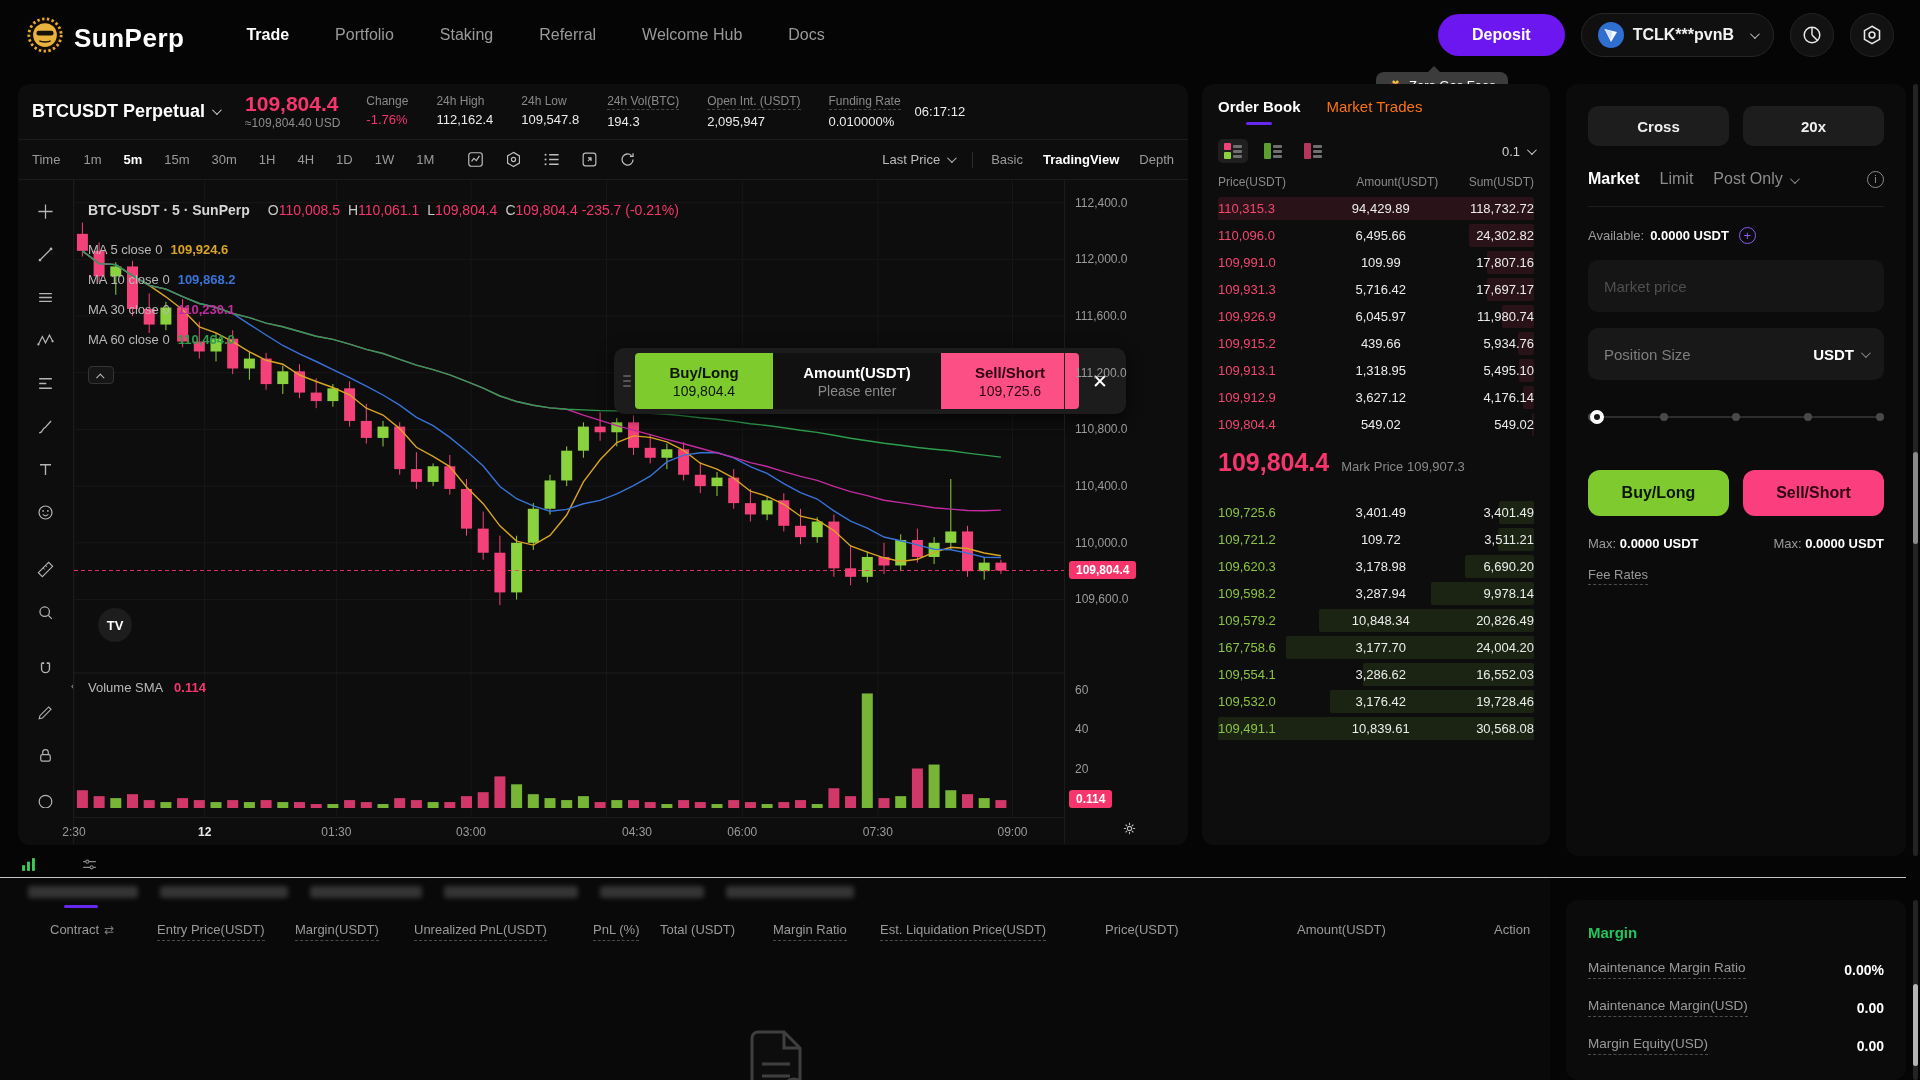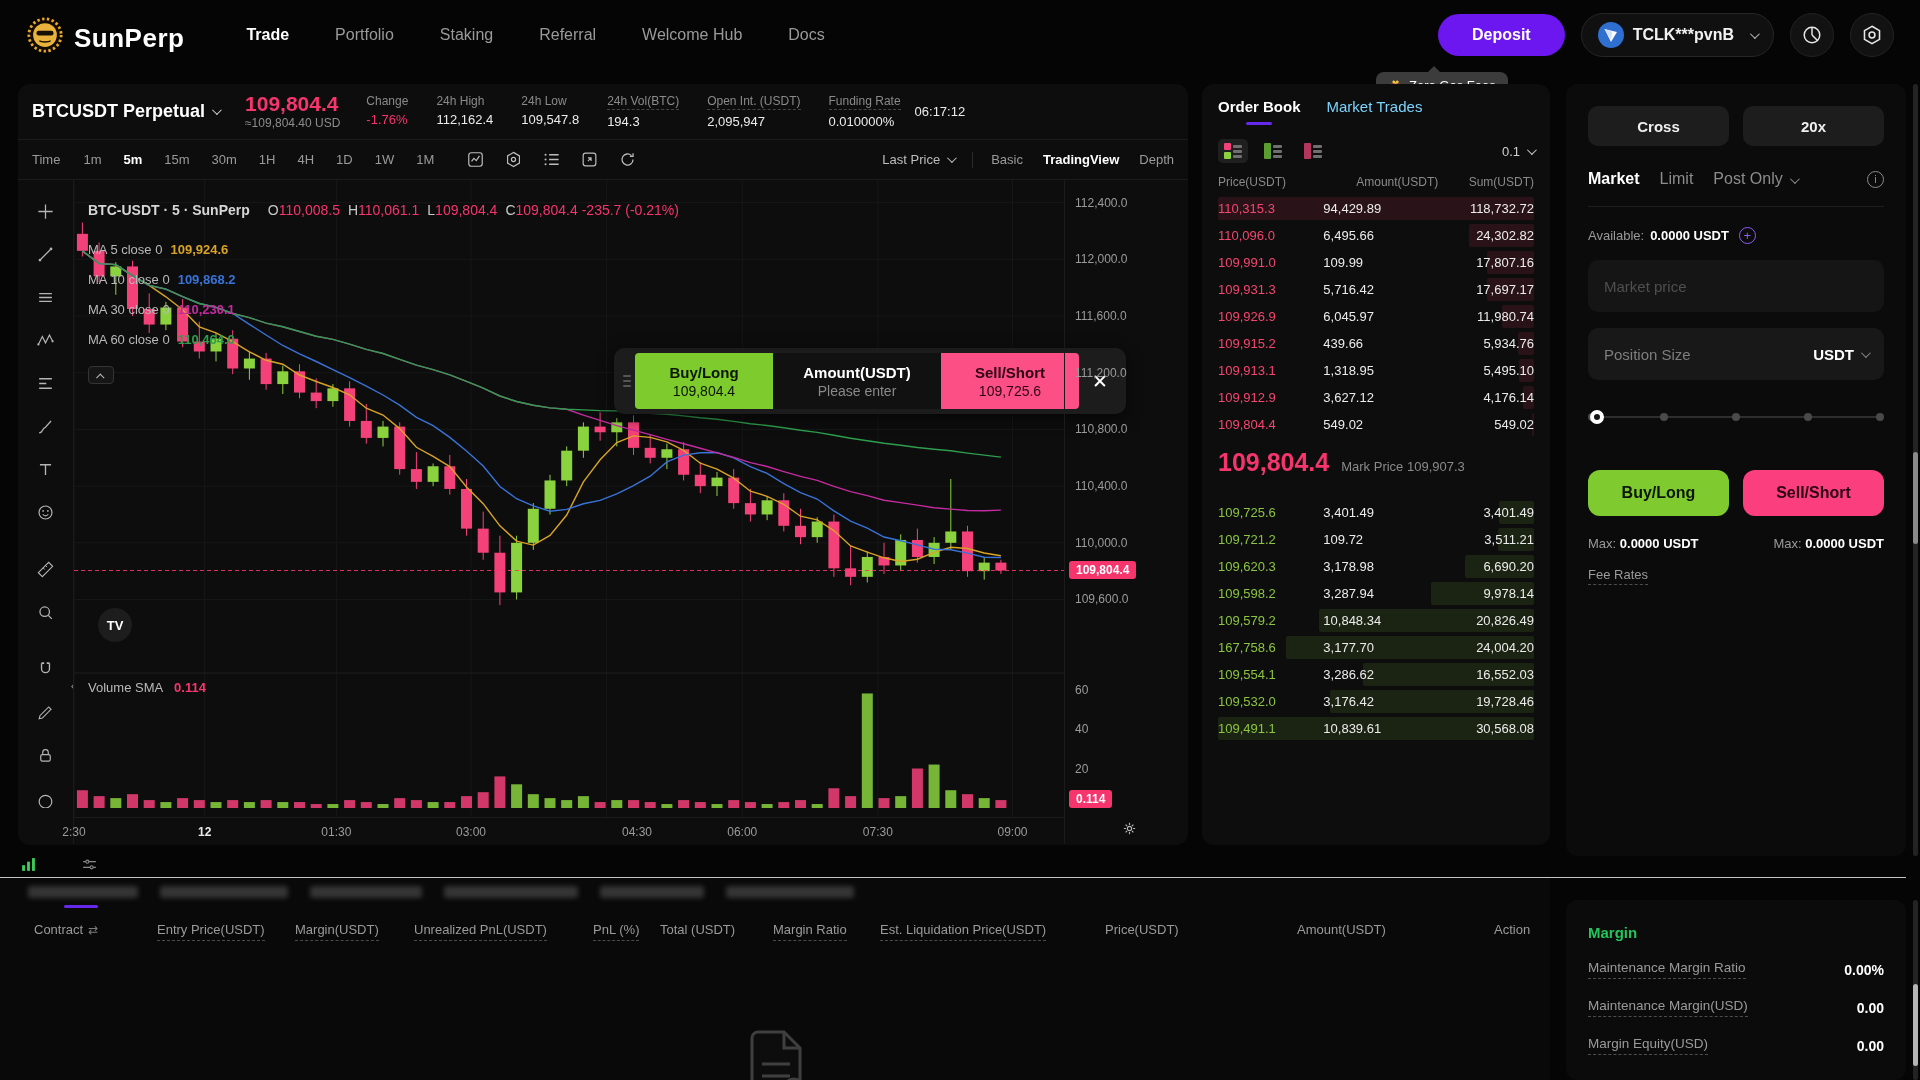--- a/index.html
+++ b/index.html
@@ -86,42 +86,42 @@
 
 .price-axis{position:relative;width:124px;border-left:1px solid #1b1b1b;font-size:12px;color:#9b9b9b}
 .pa-label{position:absolute;left:10px}
 .price-badge{position:absolute;left:4px;padding:2px 7px;border-radius:3px;background:#f6356d;color:#fff;font-size:12px;font-weight:bold}
 .axis-gear{position:absolute;left:56px;top:640px;color:#b5b5b5;cursor:pointer}
 .time-axis{position:absolute;left:56px;top:637px;width:990px;height:27px;border-top:1px solid #1b1b1b;font-size:12px;color:#9b9b9b}
 .ta-label{position:absolute;top:7px;transform:translateX(-50%)}
 .ta-label.bold{color:#e8e8e8;font-weight:bold}
 
 .ob-tabs{display:flex;gap:26px;font-size:15px}
-.ob-tab{color:#7dd3fc;cursor:pointer;padding-bottom:10px;position:relative}
+.ob-tab{color:#f97316;cursor:pointer;padding-bottom:10px;position:relative}
 .ob-tab.active{color:#fff;font-weight:bold}
 .ob-tab.active:after{content:"";position:absolute;left:50%;transform:translateX(-50%);bottom:0;width:26px;height:3px;border-radius:2px;background:#6728ee}
 .ob-controls{display:flex;align-items:center;margin-top:14px}
 .ob-mode{width:30px;height:24px;border-radius:5px;display:flex;align-items:center;gap:2px;justify-content:center;cursor:pointer}
 .ob-mode.active{background:#1f1f1f}
 .ob-mode .colL{display:flex;flex-direction:column;gap:2px}
 .ob-mode .sq{width:7px;height:7px;border-radius:1px}
 .ob-mode .tall{width:7px;height:16px;border-radius:1px}
 .ob-mode .colR{display:flex;flex-direction:column;gap:2px}
 .ob-mode .bar{width:9px;height:3px;background:#6f6f6f;border-radius:1px}
 .ob-precision{margin-left:auto;color:#cfcfcf;display:flex;align-items:center;cursor:pointer}
 .ob-head{display:flex;margin-top:12px;color:#8a8a8a;font-size:12px}
 .ob-head span:nth-child(1){flex:1.1;text-align:left}
 .ob-head span:nth-child(2){flex:1.2;text-align:right}
 .ob-head span:nth-child(3){flex:1;text-align:right}
 .ob-rows{margin-top:6px}
 .ob-row{display:flex;height:27px;align-items:center;position:relative;cursor:pointer;font-size:13px}
 .ob-row .depth{position:absolute;right:0;top:2px;bottom:2px;border-radius:2px}
 .ob-row span{position:relative;z-index:1}
 .ob-row .p{flex:1.1}
-.ob-row .a{flex:1.2;text-align:left;color:#ececec}
+.ob-row .a{flex:1.2;text-align:center;color:#ececec}
 .ob-row .s{flex:1;text-align:right;color:#ececec}
 .ask .p{color:#f5466f}
 .ask .depth{background:rgba(244,63,110,.12)}
 .bid .p{color:#8cc53f}
 .bid .depth{background:rgba(124,196,56,.13)}
 .ob-mid{margin:10px 0 22px 0;display:flex;align-items:baseline;gap:12px}
 .ob-mid .big{color:#f6356d;font-size:25px;font-weight:bold}
 .ob-mid .mark{color:#8a8a8a;font-size:13px}
 
 .pill-row{display:flex;gap:14px}
@@ -1017,21 +1017,21 @@
 <section class="positions-panel">
   <div class="blur-tab" style="left:28px;width:110px"></div>
   <div class="blur-tab" style="left:160px;width:128px"></div>
   <div class="blur-tab" style="left:310px;width:112px"></div>
   <div class="blur-tab" style="left:444px;width:134px"></div>
   <div class="blur-tab" style="left:600px;width:104px"></div>
   <div class="blur-tab" style="left:726px;width:128px"></div>
   <div class="tab-underline"></div>
 
   <div class="pos-head" id="pos-head">
-      <span class="pos-col" style="left: 34px;">Contract<span class="sort-ic">⇄</span></span>
+      <span class="pos-col" style="left: 50px;">Contract<span class="sort-ic">⇄</span></span>
       <span class="pos-col dashed" style="left: 157px;">Entry Price(USDT)</span>
       <span class="pos-col dashed" style="left: 295px;">Margin(USDT)</span>
       <span class="pos-col dashed" style="left: 414px;">Unrealized PnL(USDT)</span>
       <span class="pos-col dashed" style="left: 593px;">PnL (%)</span>
       <span class="pos-col" style="left: 660px;">Total (USDT)</span>
       <span class="pos-col dashed" style="left: 773px;">Margin Ratio</span>
       <span class="pos-col dashed" style="left: 880px;">Est. Liquidation Price(USDT)</span>
       <span class="pos-col" style="left: 1105px;">Price(USDT)</span>
       <span class="pos-col" style="left: 1297px;">Amount(USDT)</span>
       <span class="pos-col" style="left: 1494px;">Action</span>

